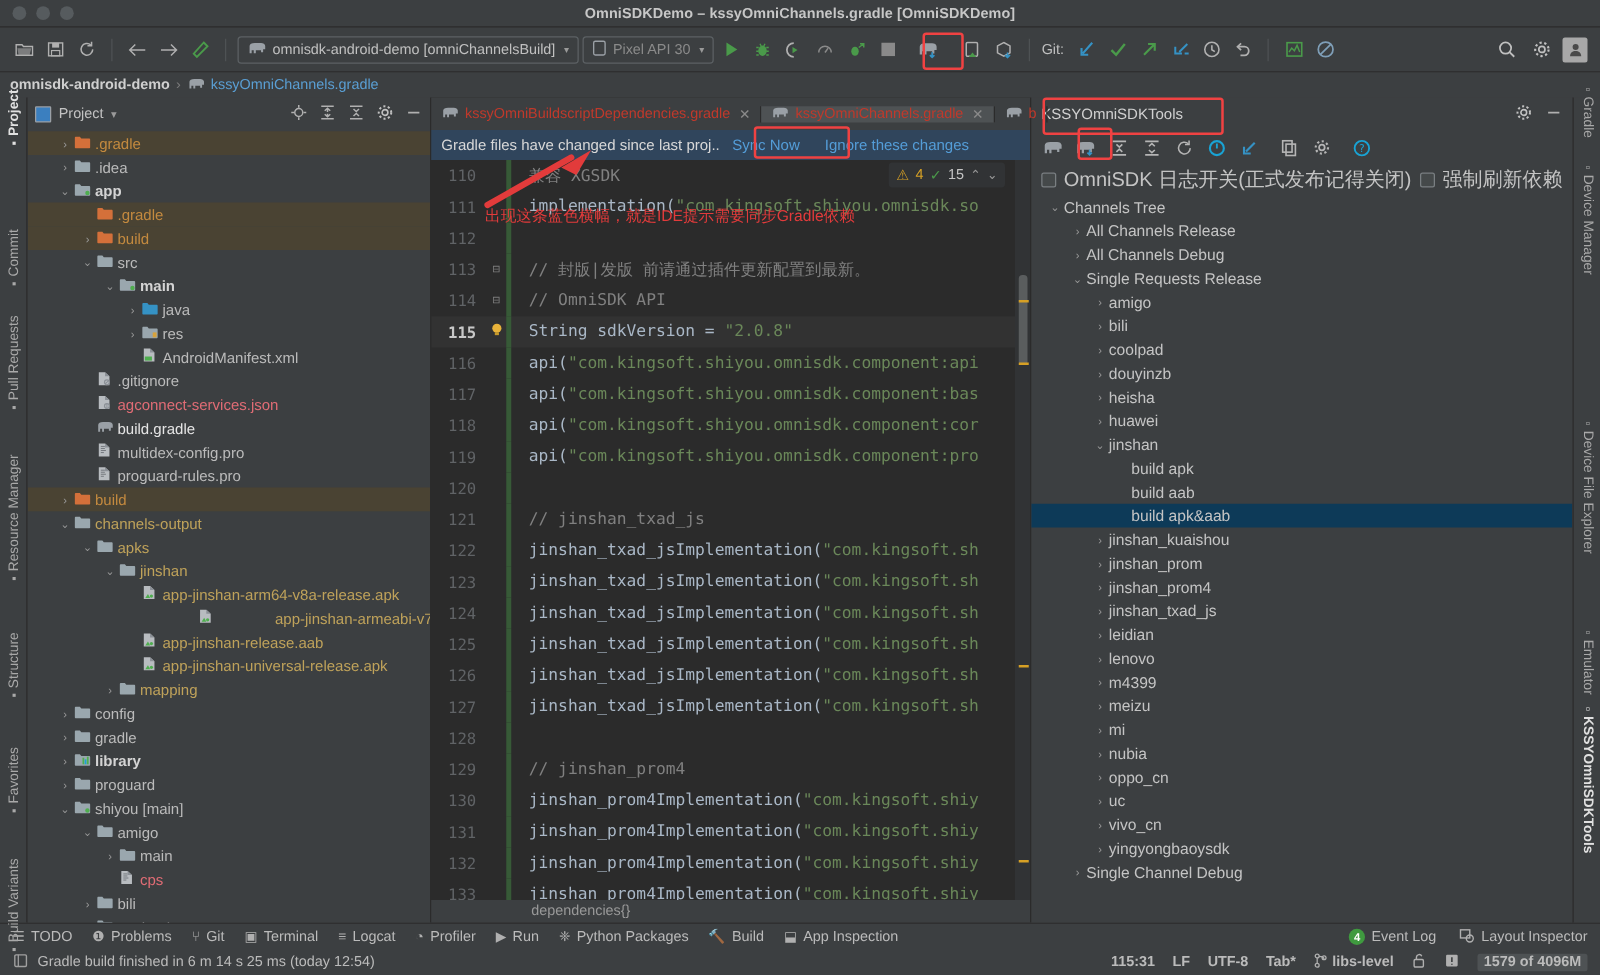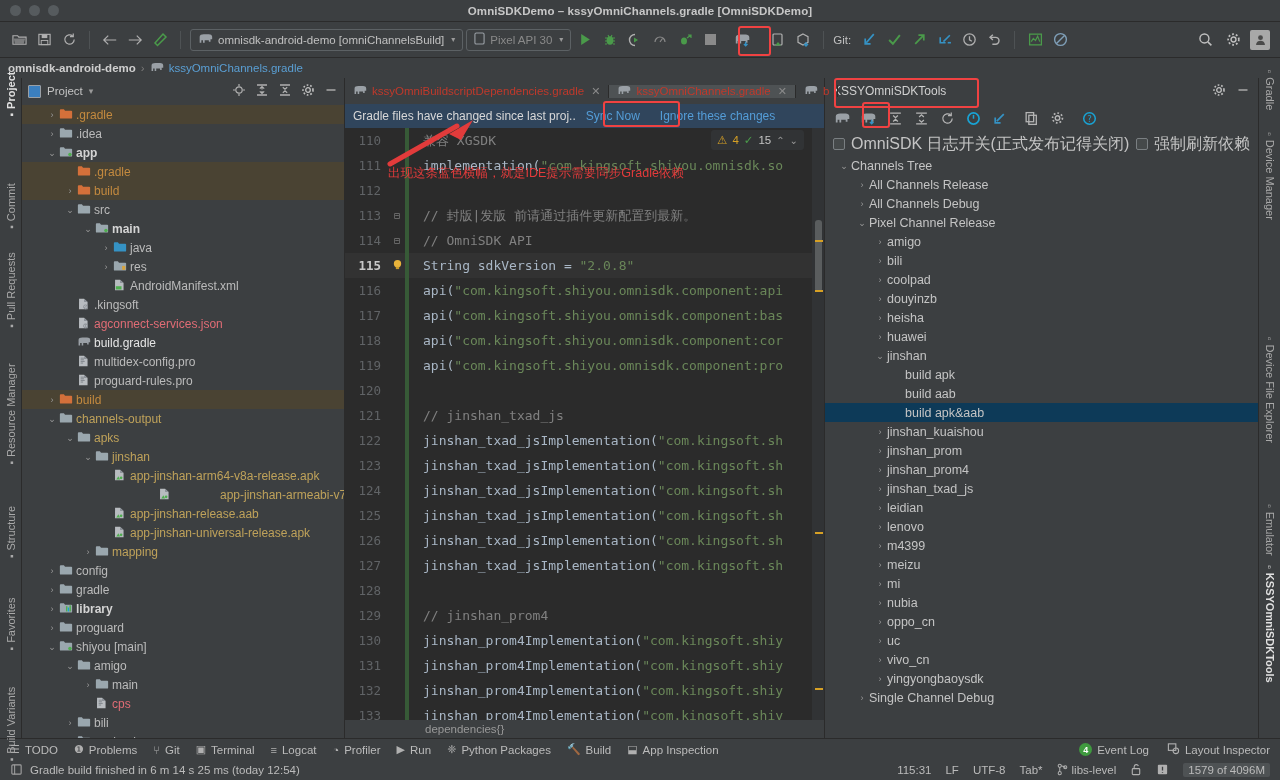--- a/index.html
+++ b/index.html
@@ -169,21 +169,21 @@
     padding: 0 10px; font-size: 11.5px; color: #bbbbbb; border-top: 1px solid #2b2b2b;
   }
   .twb-item { display: flex; align-items: center; gap: 5px; }
   .twb-right { margin-left: auto; display: flex; align-items: center; gap: 18px; }
   .greenbadge { width:13px; height:13px; border-radius:50%; background:#3f9a3f; color:#fff;
     font-size:9px; display:flex; align-items:center; justify-content:center; font-weight:bold;}
   .statusbar {
     height: 20px; background: #3c3f41; display: flex; align-items: center;
     padding: 0 10px; font-size: 11.5px; color: #bbbbbb; gap: 7px;
   }
-  .sb-right { margin-left: auto; display: flex; align-items: center; gap: 14px; }
+  .sb-right { margin-left: auto; display: flex; align-items: center; gap: 14px; font-weight: bold; }
   .mem { background: #4e5254; padding: 1px 5px; border-radius: 2px; }
 
   
   .redbox { position: absolute; border: 2px solid #f04242; border-radius: 3px; pointer-events:none; z-index: 40;}
   .ann-text { position: absolute; color: #e23b3b; font-size: 12.5px; z-index: 41; white-space: nowrap;}
   .arrow-svg { position: absolute; z-index: 41; pointer-events: none; }
 </style>
 </head>
 <body>
 
@@ -538,21 +538,21 @@
             <span class="lbl">AndroidManifest.xml</span>
           </div>
           <div class="row" style="padding-left: 42px;">
             <span class="arrow"></span>
             <span class="ico"><svg width="13" height="14" viewBox="0 0 16 15">
                 <path d="M2.5 1h6.2L13 5v9H2.5z" fill="#b8bcc0"></path>
                 <path d="M8.7 1L13 5H8.7z" fill="#8b9096"></path>
                 <circle cx="10.5" cy="11" r="2.4" fill="none" stroke="#8b9096" stroke-width="1.2"></circle>
                 <path d="M8.8 12.6l3.4-3.2" stroke="#8b9096" stroke-width="1.1"></path>
               </svg></span>
-            <span class="lbl">.kingsoft</span>
+            <span class="lbl">.gitignore</span>
           </div>
           <div class="row" style="padding-left: 42px;">
             <span class="arrow"></span>
             <span class="ico"><svg width="13" height="14" viewBox="0 0 16 15">
                 <path d="M2.5 1h6.2L13 5v9H2.5z" fill="#b8bcc0"></path>
                 <path d="M8.7 1L13 5H8.7z" fill="#8b9096"></path>
                 <circle cx="10.5" cy="11" r="2.4" fill="none" stroke="#8b9096" stroke-width="1.2"></circle>
                 <path d="M10.5 9v4" stroke="#8b9096" stroke-width="1"></path>
               </svg></span>
             <span class="lbl redish">agconnect-services.json</span>
@@ -1039,21 +1039,21 @@
           <div class="rrow" style="padding-left: 30px;">
             <span class="rarrow">›</span>
             <span class="rlbl">All Channels Release</span>
           </div>
           <div class="rrow" style="padding-left: 30px;">
             <span class="rarrow">›</span>
             <span class="rlbl">All Channels Debug</span>
           </div>
           <div class="rrow" style="padding-left: 30px;">
             <span class="rarrow">⌄</span>
-            <span class="rlbl">Pixel Channel Release</span>
+            <span class="rlbl">Single Requests Release</span>
           </div>
           <div class="rrow" style="padding-left: 48px;">
             <span class="rarrow">›</span>
             <span class="rlbl">amigo</span>
           </div>
           <div class="rrow" style="padding-left: 48px;">
             <span class="rarrow">›</span>
             <span class="rlbl">bili</span>
           </div>
           <div class="rrow" style="padding-left: 48px;">

